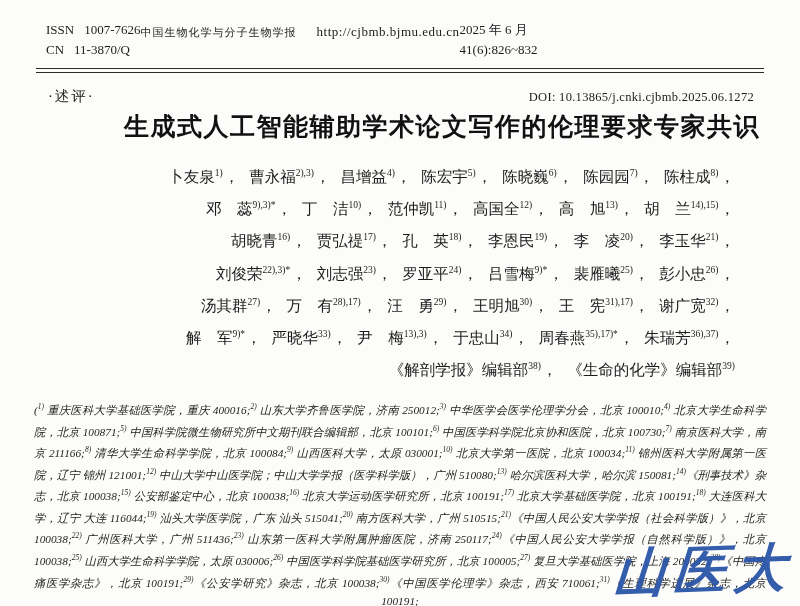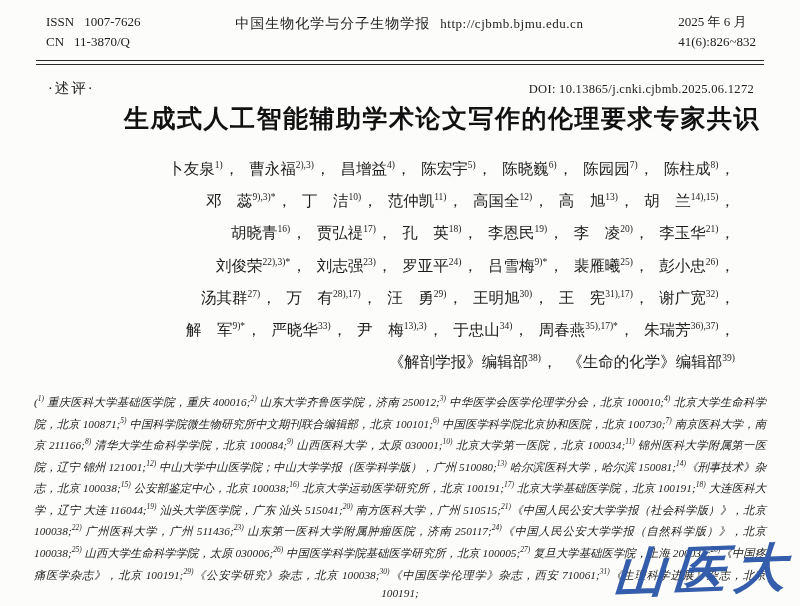--- a/index.html
+++ b/index.html
@@ -9,29 +9,29 @@
     margin:0 auto;
     background:#fcfcfa;
     color:#1c1c1c;
     font-family:"Liberation Serif","DejaVu Serif",serif;
     overflow:hidden;
     box-sizing:border-box;
   }
   
   .header{
     display:flex;
-    justify-content:space-between;
+    justify-content:flex-start;
     align-items:flex-start;
-    padding:12px 44px 0 46px;
+    padding:20px 44px 0 46px;
   }
   .header-left{font-size:13px;line-height:20px;white-space:nowrap;}
   .header-left .num{display:inline-block;margin-left:10px;}
   .header-center{text-align:center;line-height:22px;}
-  .journal-cn{font-size:14px;letter-spacing:1px;}
-  .journal-url{font-size:13px;margin-left:10px;letter-spacing:0.5px;}
+  .journal-cn{font-size:11px;letter-spacing:1px;}
+  .journal-url{font-size:13px;margin-left:20px;letter-spacing:0.5px;}
   .journal-en{font-size:14px;letter-spacing:0.2px;}
   .header-right{font-size:13px;line-height:20px;text-align:left;white-space:nowrap;}
   .double-rule{
     margin:8px 36px 0 36px;
     height:3px;
     border-top:1.6px solid #2a2a2a;
     border-bottom:1px solid #2a2a2a;
   }
   
   .meta-row{

